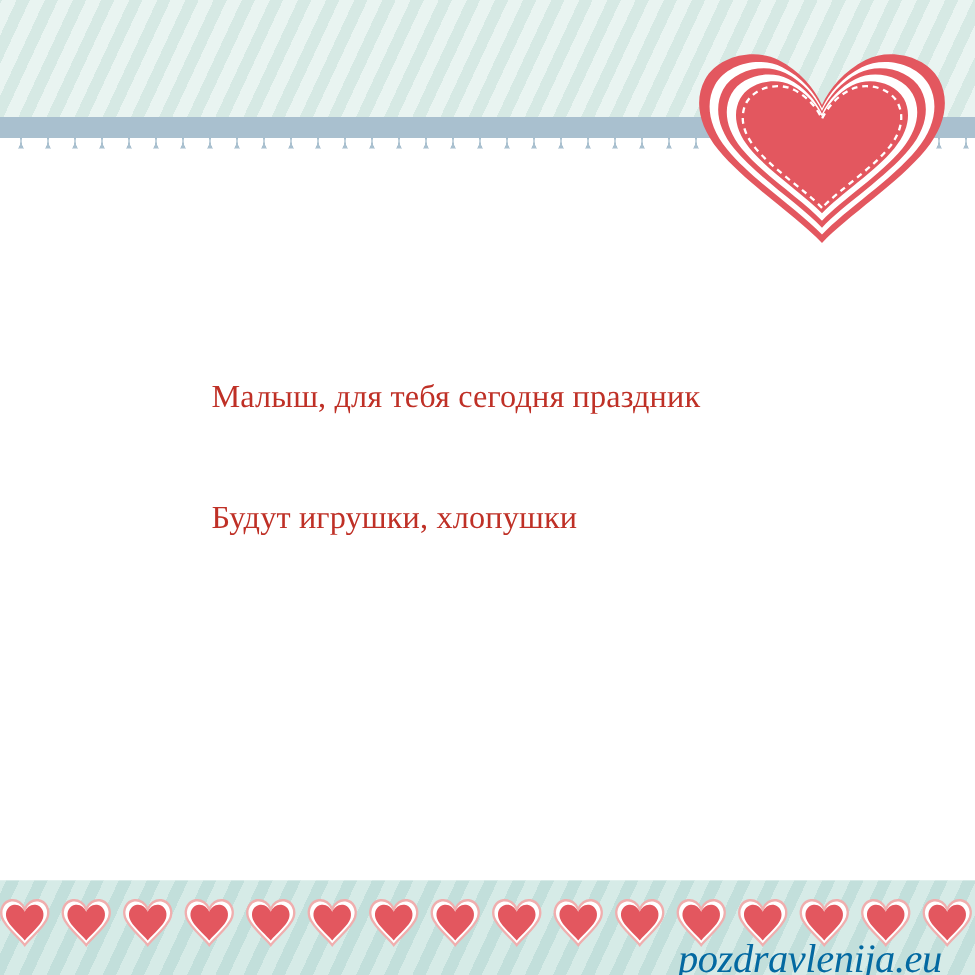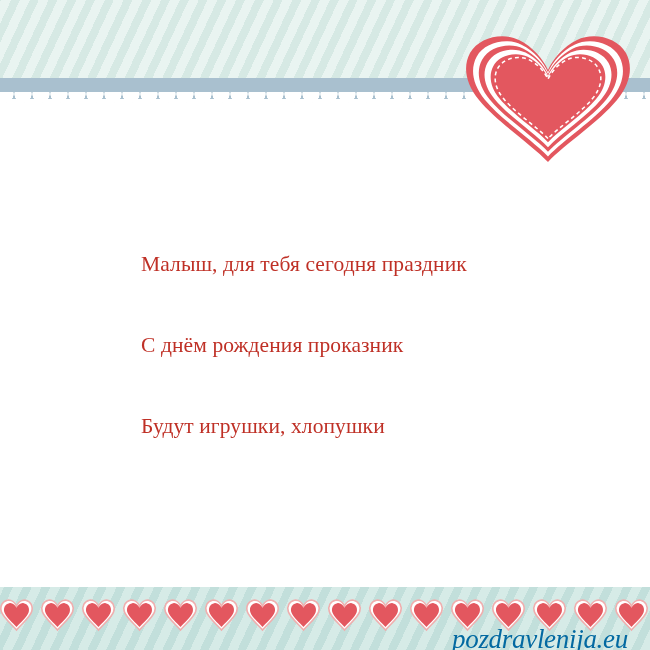--- a/index.html
+++ b/index.html
@@ -173,21 +173,20 @@
 
       <use href="#hp" fill="#e3575f" transform="translate(87,70) scale(0.70) translate(-87,-70)"></use>
 
       <use href="#hp" fill="none" stroke="#ffffff" stroke-width="2.4" stroke-dasharray="6 5" transform="translate(87,70) scale(0.645) translate(-87,-70)"></use>
     </svg>
   </div>
 
   <div class="poem">
     <div class="stanza">
       <span class="line">Малыш, для тебя сегодня праздник</span>
-      <span class="line">С днём рождения проказник</span>
       <span class="line">Будут игрушки, хлопушки</span>
     </div>
     
   </div>
 
   <div class="bottom-zigzag">
     <svg viewBox="0 0 650 19" preserveAspectRatio="none" xmlns="http://www.w3.org/2000/svg">
       <path fill="#6287a8" d="M0 19 L650 19 L650 7
         L643.75 0 L637.5 7 L631.25 0 L625 7 L618.75 0 L612.5 7 L606.25 0 L600 7
         L593.75 0 L587.5 7 L581.25 0 L575 7 L568.75 0 L562.5 7 L556.25 0 L550 7

